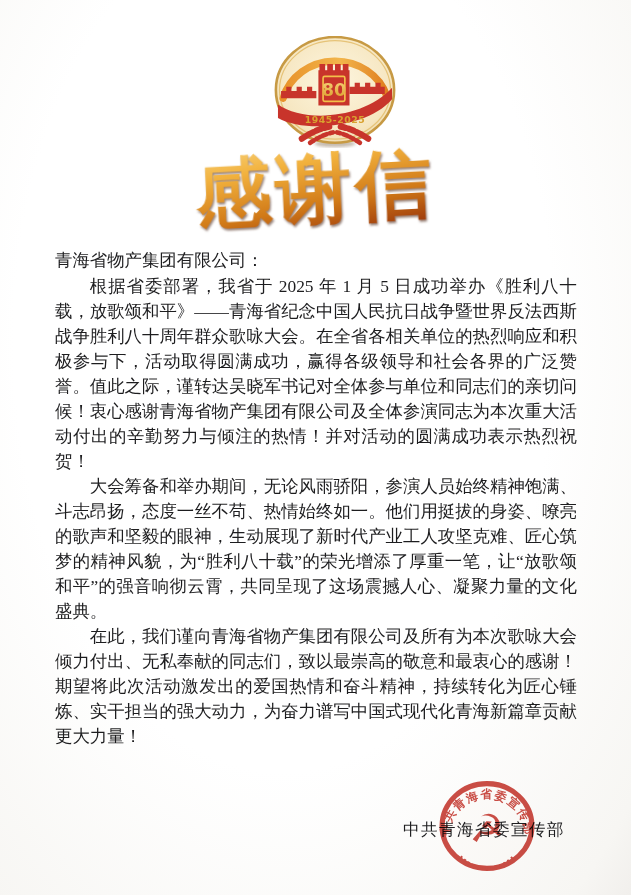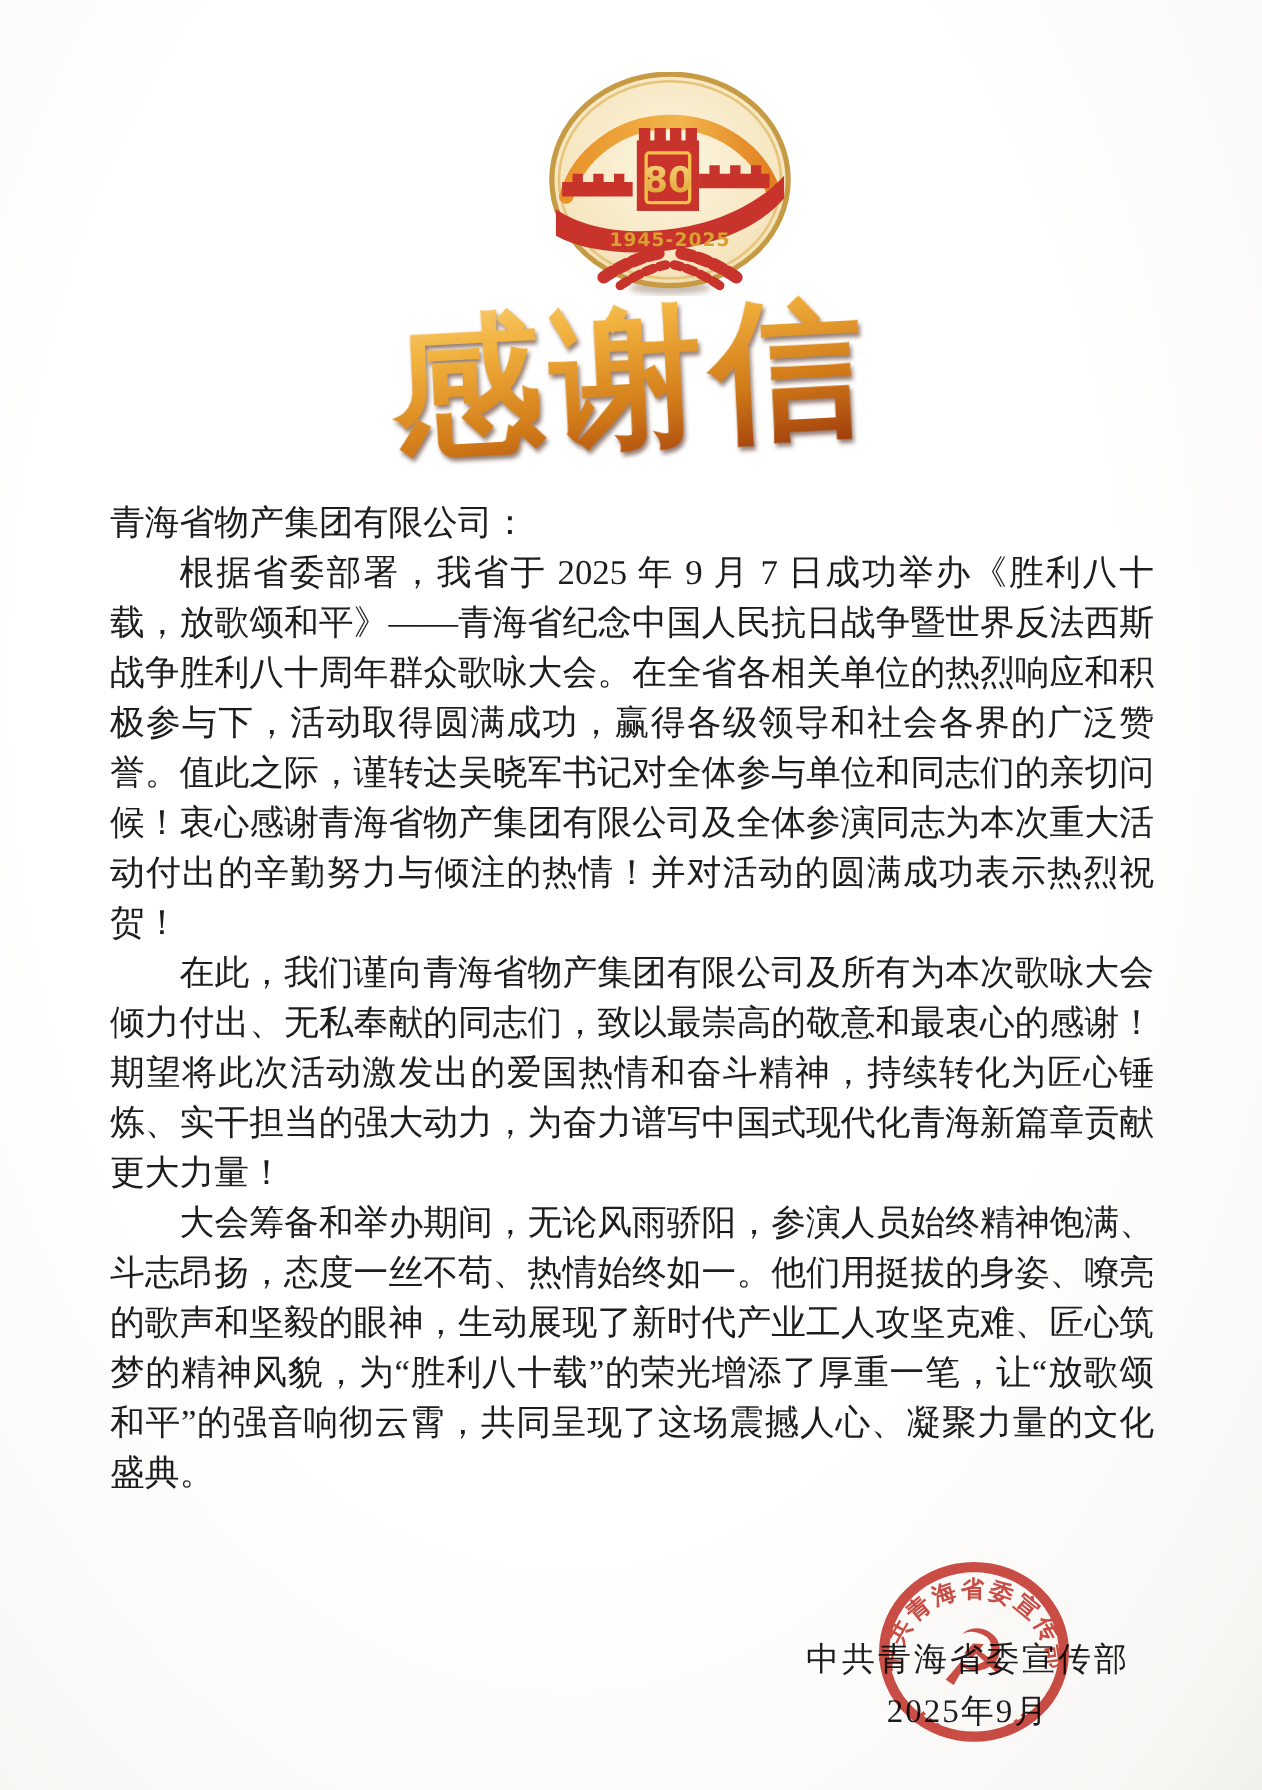--- a/index.html
+++ b/index.html
@@ -26,21 +26,21 @@
     filter:drop-shadow(1px 2px 1px rgba(62,22,6,.55));
   }
 
   
   .letter-body{
     position:absolute;left:55px;width:522px;top:249px;
     font-size:17.4px;line-height:25px;color:#1d1d1f;
     text-align:justify;text-justify:inter-ideograph;
   }
   .letter-body p{margin:0;text-indent:2em;}
-  .letter-body p.salutation{text-indent:0;}
+  .letter-body p.salutation{text-indent:0;font-family:Liberation Mono, monospace;}
 
   
   .signature{
     position:absolute;top:819px;right:66px;text-align:center;
     color:#1d1d1f;font-size:16.5px;line-height:21px;
   }
   .sig-name{letter-spacing:1.5px;}
   .sig-date{margin-top:5px;letter-spacing:1px;}
 
   
@@ -112,28 +112,27 @@
         <path d="M36,103 Q48,95 58,93" stroke-width="4.5" stroke-dasharray="4 3"></path>
         <path d="M84,103 Q72,95 62,93" stroke-width="4.5" stroke-dasharray="4 3"></path>
       </g>
     </svg>
   </div>
 
   <div class="title">感谢信</div>
 
   <div class="letter-body">
     <p class="salutation">青海省物产集团有限公司：</p>
-    <p>根据省委部署，我省于 2025 年 9 月 7 日成功举办《胜利八十载，放歌颂和平》——青海省纪念中国人民抗日战争暨世界反法西斯战争胜利八十周年群众歌咏大会。在全省各相关单位的热烈响应和积极参与下，活动取得圆满成功，赢得各级领导和社会各界的广泛赞誉。值此之际，谨转达吴晓军书记对全体参与单位和同志们的亲切问候！衷心感谢青海省物产集团有限公司及全体参演同志为本次重大活动付出的辛勤努力与倾注的热情！并对活动的圆满成功表示热烈祝贺！</p>
+    <p>根据省委部署，我省于 2025 年 1 月 5 日成功举办《胜利八十载，放歌颂和平》——青海省纪念中国人民抗日战争暨世界反法西斯战争胜利八十周年群众歌咏大会。在全省各相关单位的热烈响应和积极参与下，活动取得圆满成功，赢得各级领导和社会各界的广泛赞誉。值此之际，谨转达吴晓军书记对全体参与单位和同志们的亲切问候！衷心感谢青海省物产集团有限公司及全体参演同志为本次重大活动付出的辛勤努力与倾注的热情！并对活动的圆满成功表示热烈祝贺！</p>
+    <p>大会筹备和举办期间，无论风雨骄阳，参演人员始终精神饱满、斗志昂扬，态度一丝不苟、热情始终如一。他们用挺拔的身姿、嘹亮的歌声和坚毅的眼神，生动展现了新时代产业工人攻坚克难、匠心筑梦的精神风貌，为“胜利八十载”的荣光增添了厚重一笔，让“放歌颂和平”的强音响彻云霄，共同呈现了这场震撼人心、凝聚力量的文化盛典。</p>
     <p>在此，我们谨向青海省物产集团有限公司及所有为本次歌咏大会倾力付出、无私奉献的同志们，致以最崇高的敬意和最衷心的感谢！期望将此次活动激发出的爱国热情和奋斗精神，持续转化为匠心锤炼、实干担当的强大动力，为奋力谱写中国式现代化青海新篇章贡献更大力量！</p>
-    <p>大会筹备和举办期间，无论风雨骄阳，参演人员始终精神饱满、斗志昂扬，态度一丝不苟、热情始终如一。他们用挺拔的身姿、嘹亮的歌声和坚毅的眼神，生动展现了新时代产业工人攻坚克难、匠心筑梦的精神风貌，为“胜利八十载”的荣光增添了厚重一笔，让“放歌颂和平”的强音响彻云霄，共同呈现了这场震撼人心、凝聚力量的文化盛典。</p>
   </div>
 
   <div class="signature">
     <div class="sig-name">中共青海省委宣传部</div>
-    <div class="sig-date">2025年9月</div>
   </div>
 
   <div class="seal">
     <svg viewBox="0 0 100 94">
       <ellipse cx="50" cy="46" rx="44" ry="41.5" fill="rgba(255,245,243,.15)" stroke="#c5352c" stroke-width="5"></ellipse>
       <defs>
         <path id="sealArc" d="M14,62 A37,35 0 1 1 86,62" fill="none"></path>
       </defs>
       <text font-size="11.5" fill="#c5352c" font-weight="bold" letter-spacing="1.5">
         <textPath href="#sealArc" startOffset="50%" text-anchor="middle">中共青海省委宣传部</textPath>

